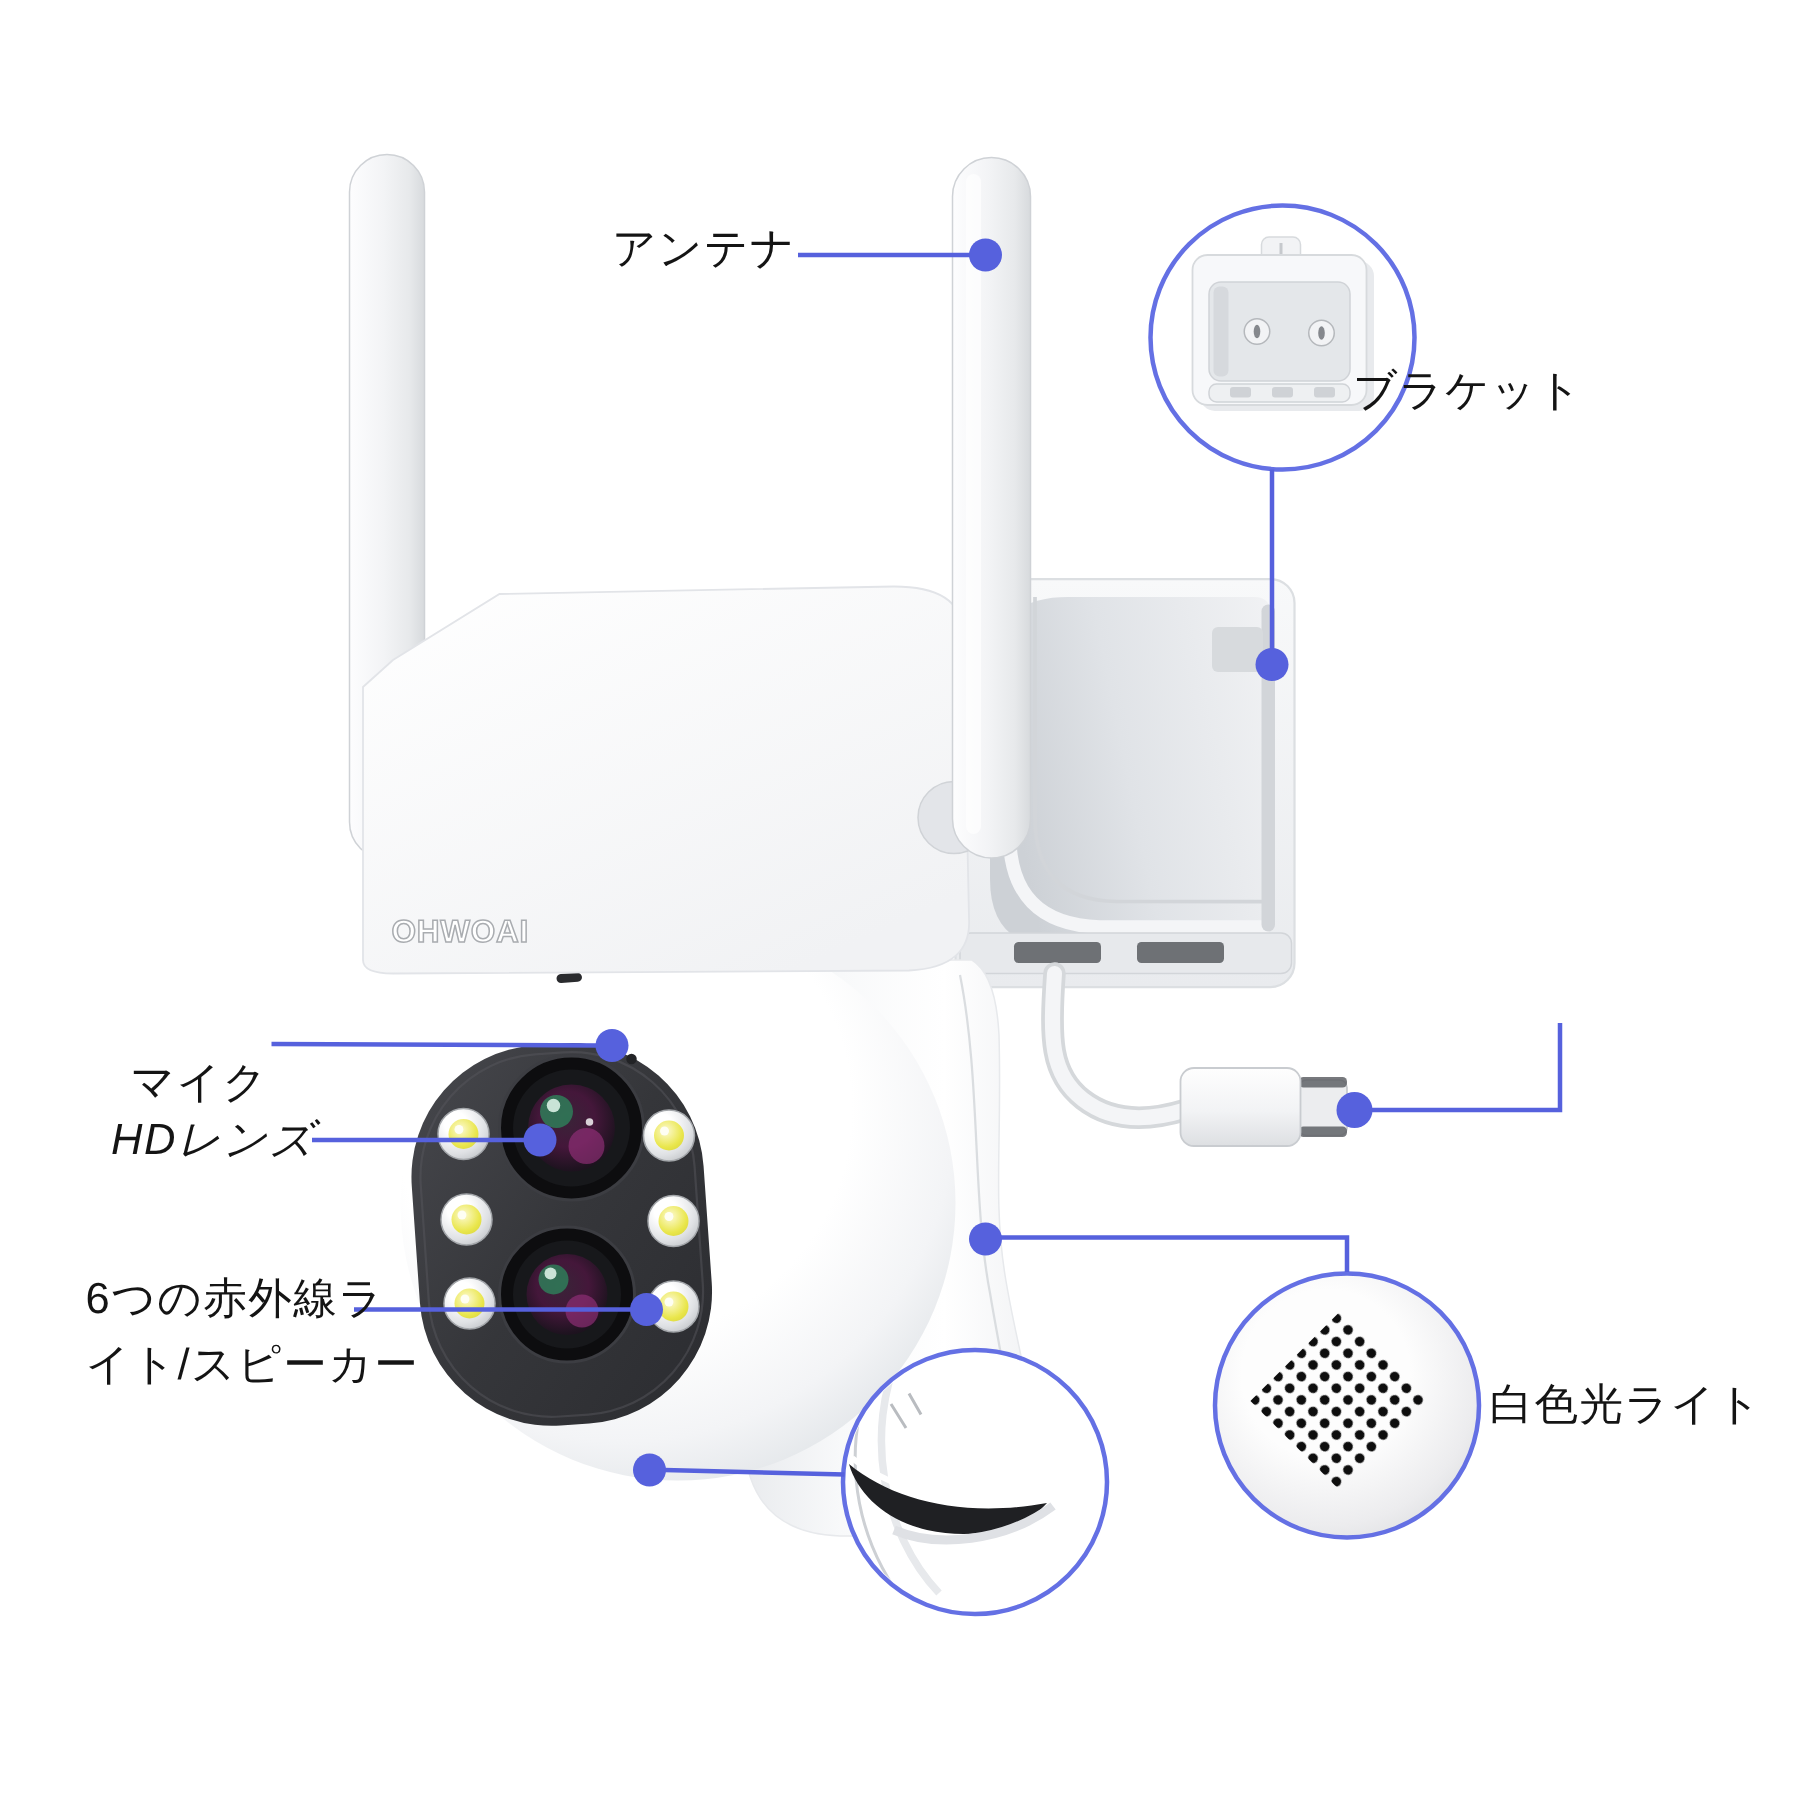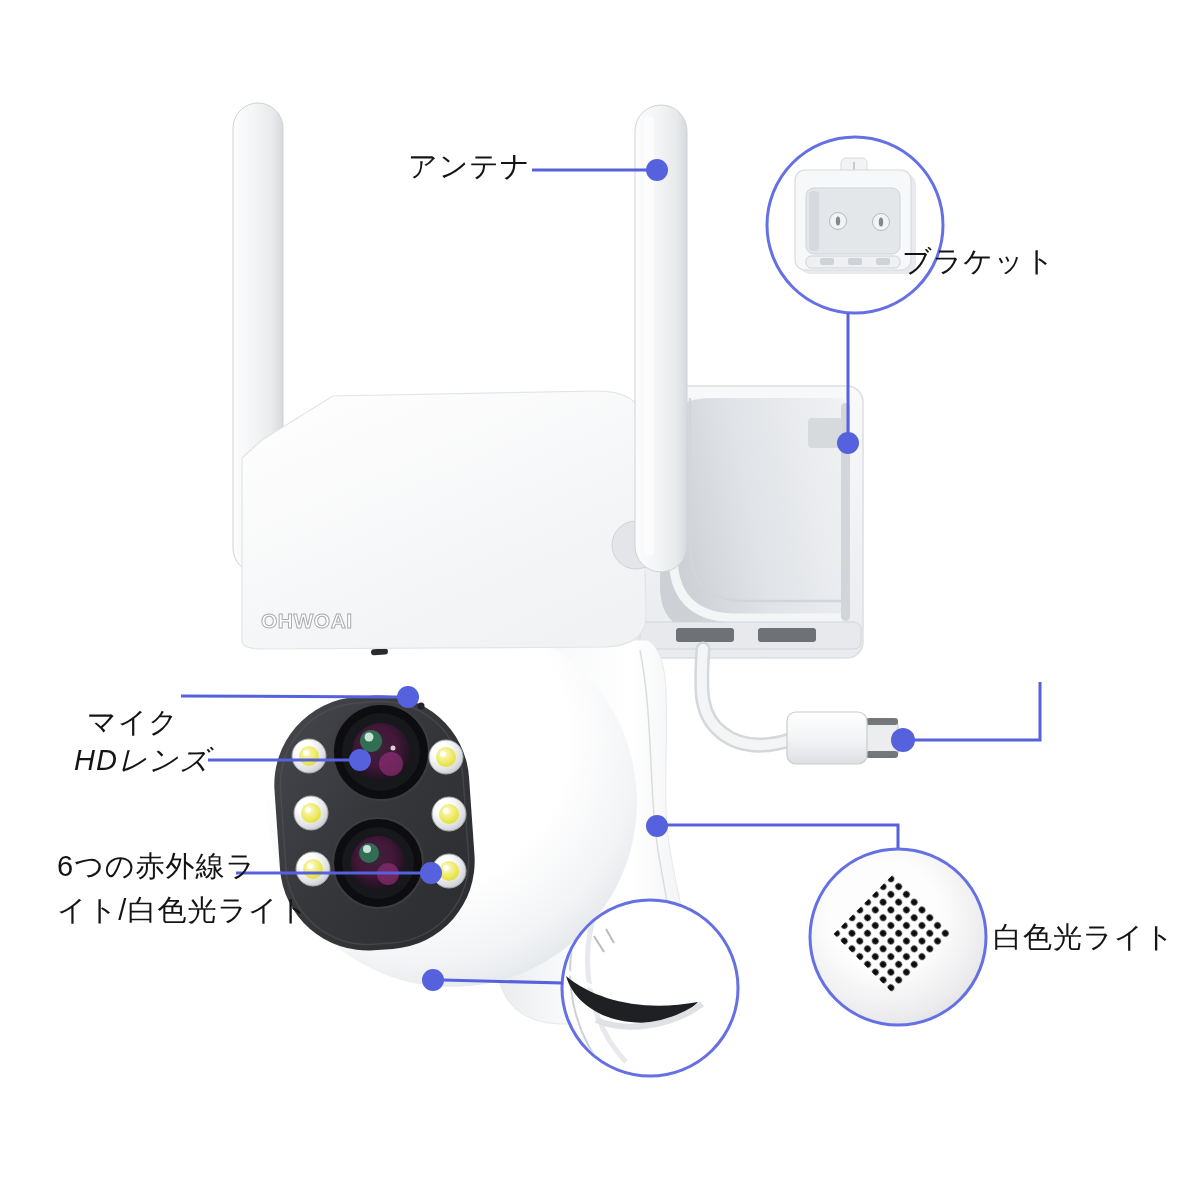--- a/index.html
+++ b/index.html
@@ -270,16 +270,16 @@
     <circle cx="433" cy="980" r="11"></circle>
   </g>
 </svg>
 
   <div id="label-antenna" class="callout-label">アンテナ</div>
   <div id="label-bracket" class="callout-label">ブラケット</div>
   <div id="label-mic" class="callout-label">マイク</div>
   <div id="label-hd" class="callout-label">HDレンズ</div>
   <div id="label-ir" class="callout-label">
     <div>6つの赤外線ラ</div>
-    <div>イト/白色光ライト</div>
+    <div>イト/スピーカー</div>
   </div>
   <div id="label-speaker" class="callout-label">白色光ライト</div>
 </div>
 
 </body></html>

